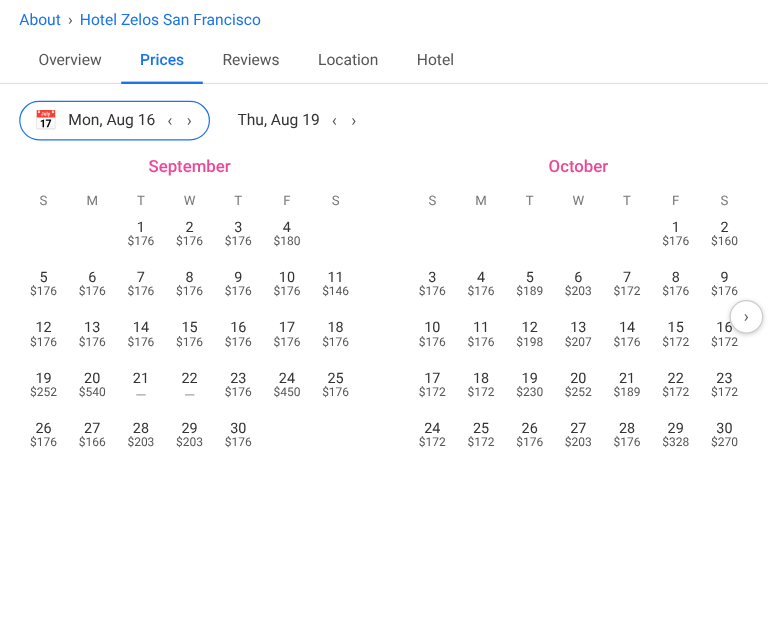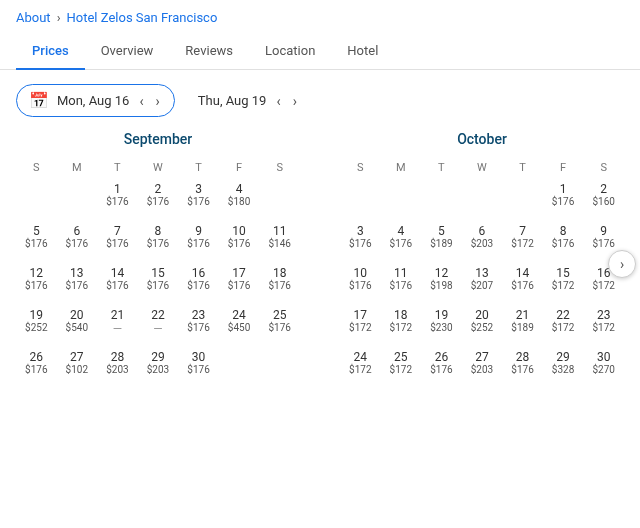--- a/index.html
+++ b/index.html
@@ -92,21 +92,21 @@
       padding: 0 16px;
       gap: 40px;
     }
     .calendar {
       flex: 1;
     }
     .calendar-title {
       text-align: center;
       font-size: 14px;
       font-weight: 500;
-      color: #0c4a6e;
+      color: #ec4899;
       margin-bottom: 10px;
     }
     .cal-grid {
       width: 100%;
       border-collapse: collapse;
     }
     .cal-grid th {
       text-align: center;
       font-size: 11px;
       color: #777;
@@ -158,22 +158,22 @@
 </head>
 <body>
 
 <div class="breadcrumb">
   <a class="breadcrumb-soma">About</a>
   <span class="breadcrumb-arrow">›</span>
   <a class="breadcrumb-hotel">Hotel Zelos San Francisco</a>
 </div>
 
 <nav class="nav-tabs">
+  <a class="nav-tab">Overview</a>
   <a class="nav-tab active">Prices</a>
-  <a class="nav-tab">Overview</a>
   <a class="nav-tab">Reviews</a>
   <a class="nav-tab">Location</a>
   <a class="nav-tab">Hotel</a>
 </nav>
 
 <div class="date-selectors">
   <div class="date-picker">
     <span class="calendar-icon">📅</span>
     <span>Mon, Aug 16</span>
     <span class="nav-arrow">‹</span>
@@ -314,21 +314,21 @@
               <div class="day-price">$176</div>
             </td>
           </tr>
           <tr>
             <td class="cal-cell">
               <div class="day-num">26</div>
               <div class="day-price">$176</div>
             </td>
             <td class="cal-cell">
               <div class="day-num">27</div>
-              <div class="day-price">$102</div>
+              <div class="day-price">$166</div>
             </td>
             <td class="cal-cell">
               <div class="day-num">28</div>
               <div class="day-price">$203</div>
             </td>
             <td class="cal-cell">
               <div class="day-num">29</div>
               <div class="day-price">$203</div>
             </td>
             <td class="cal-cell">

